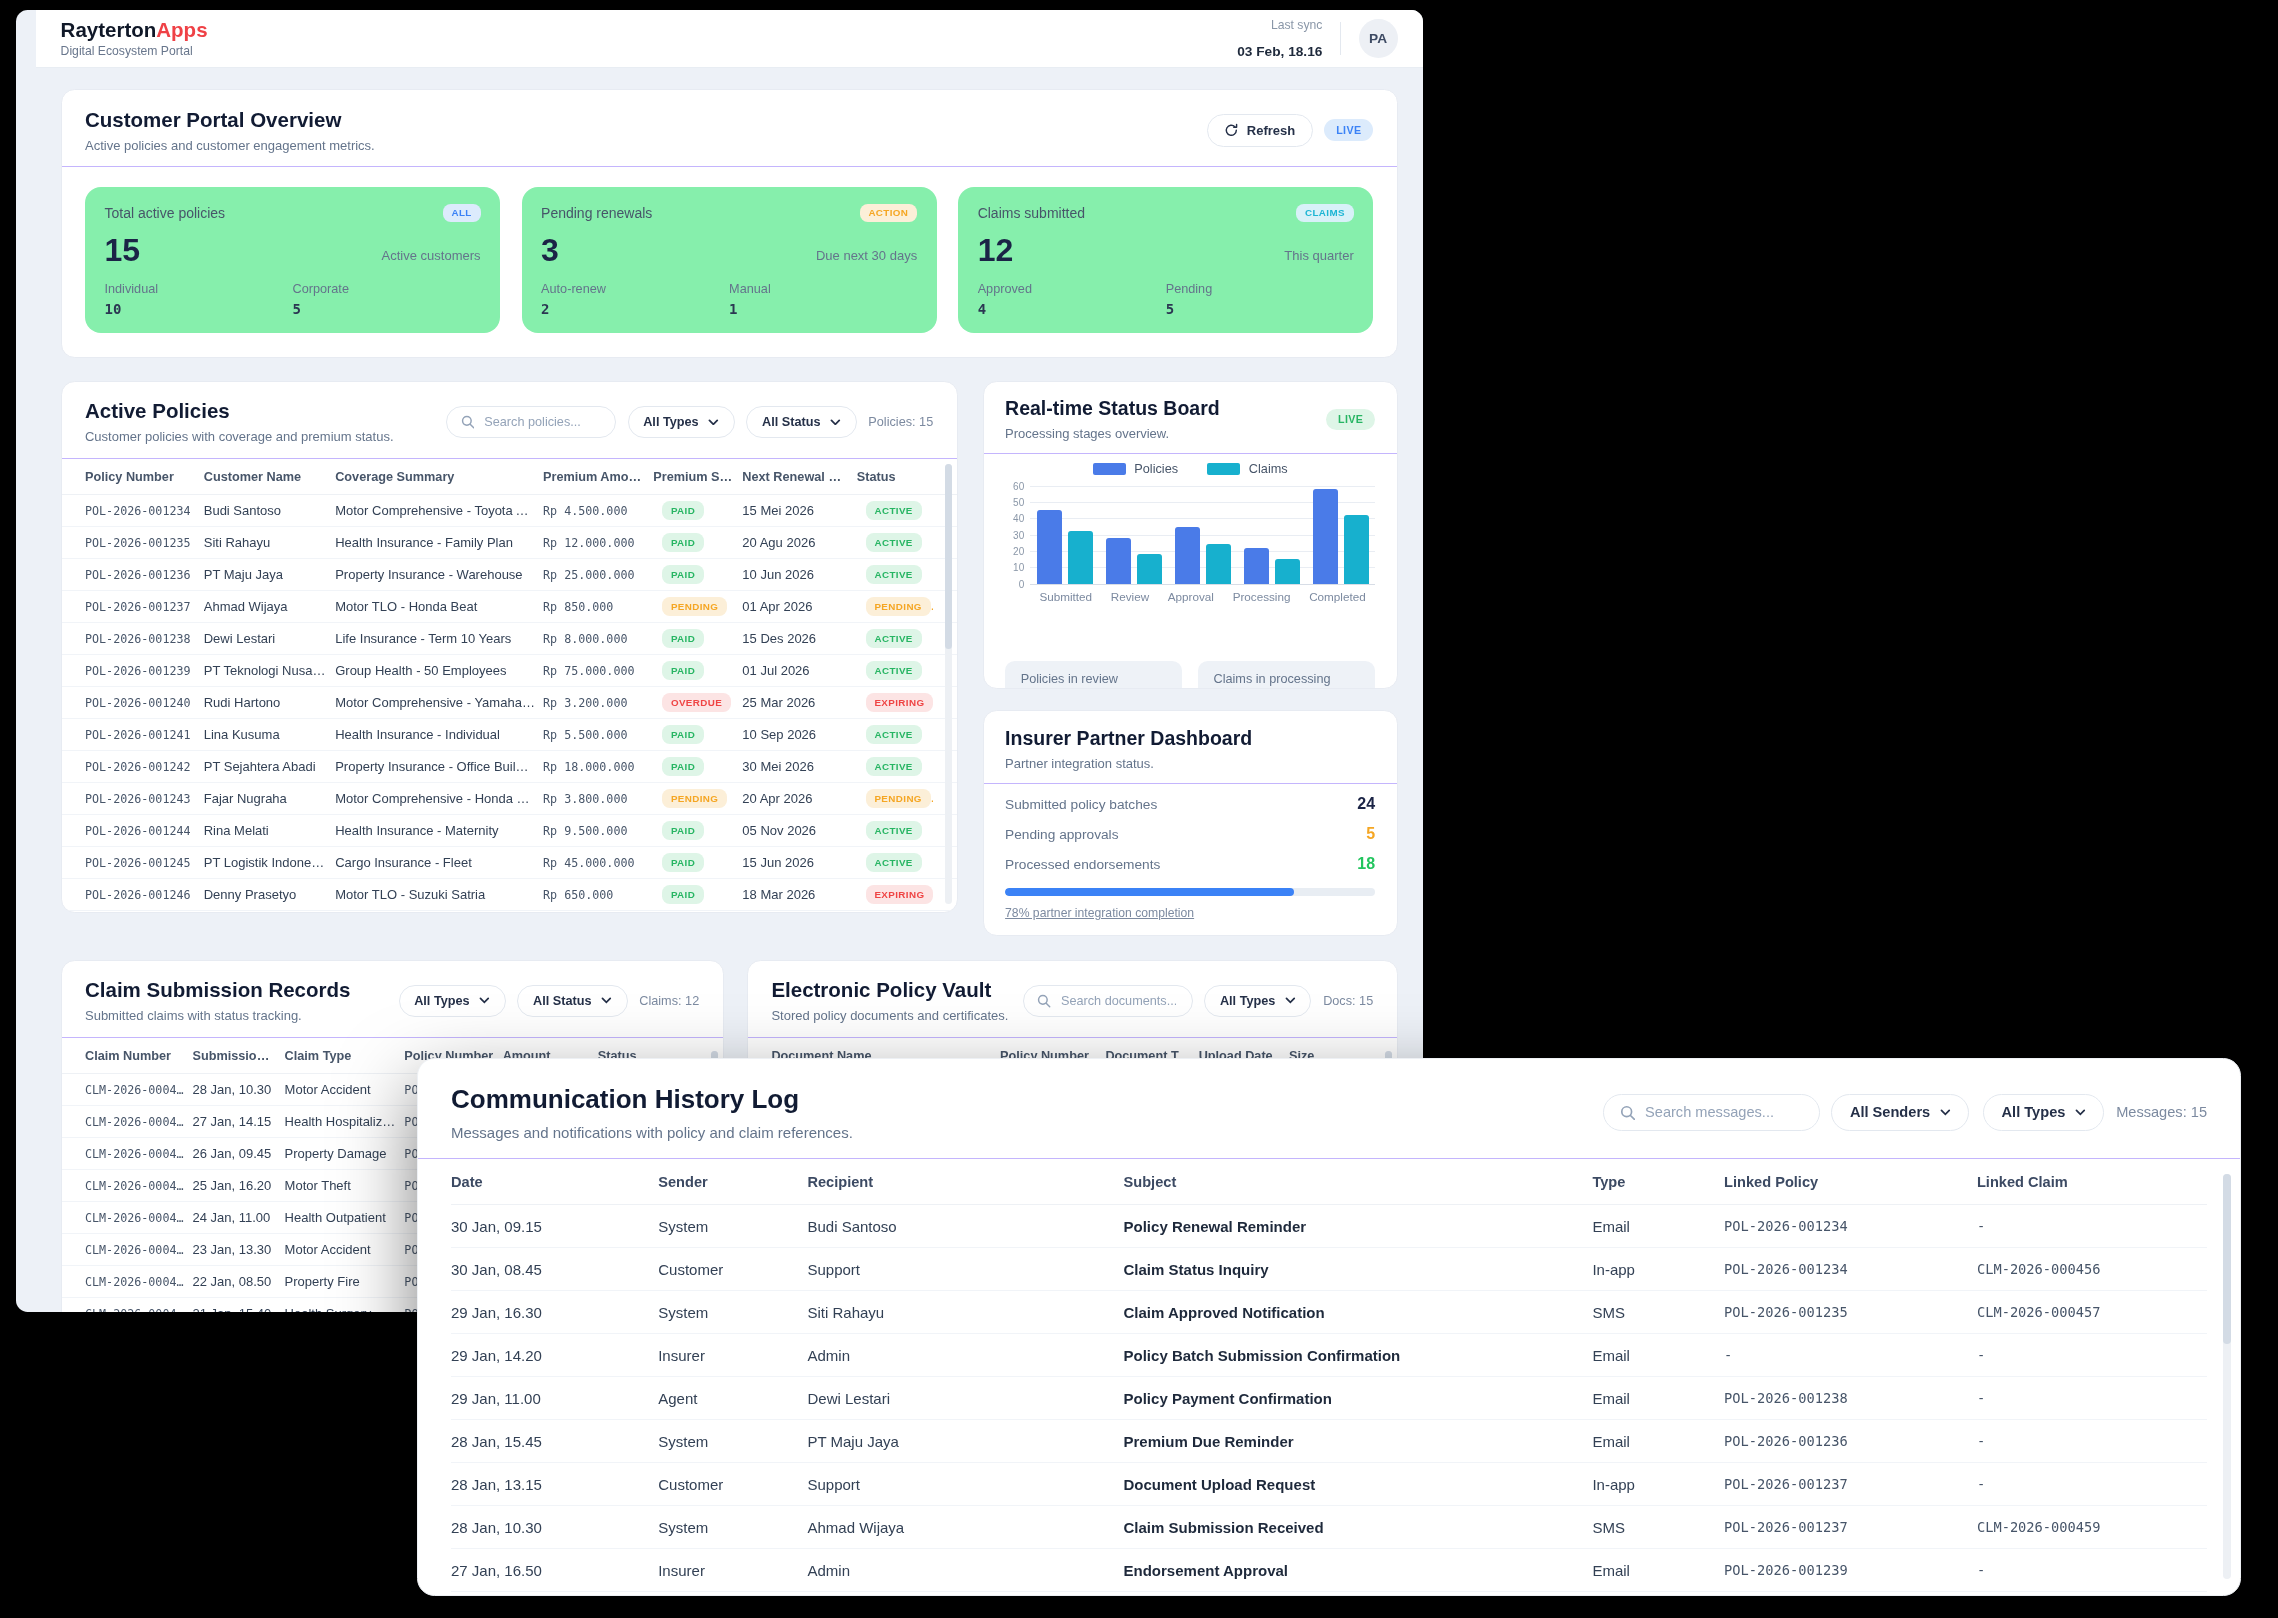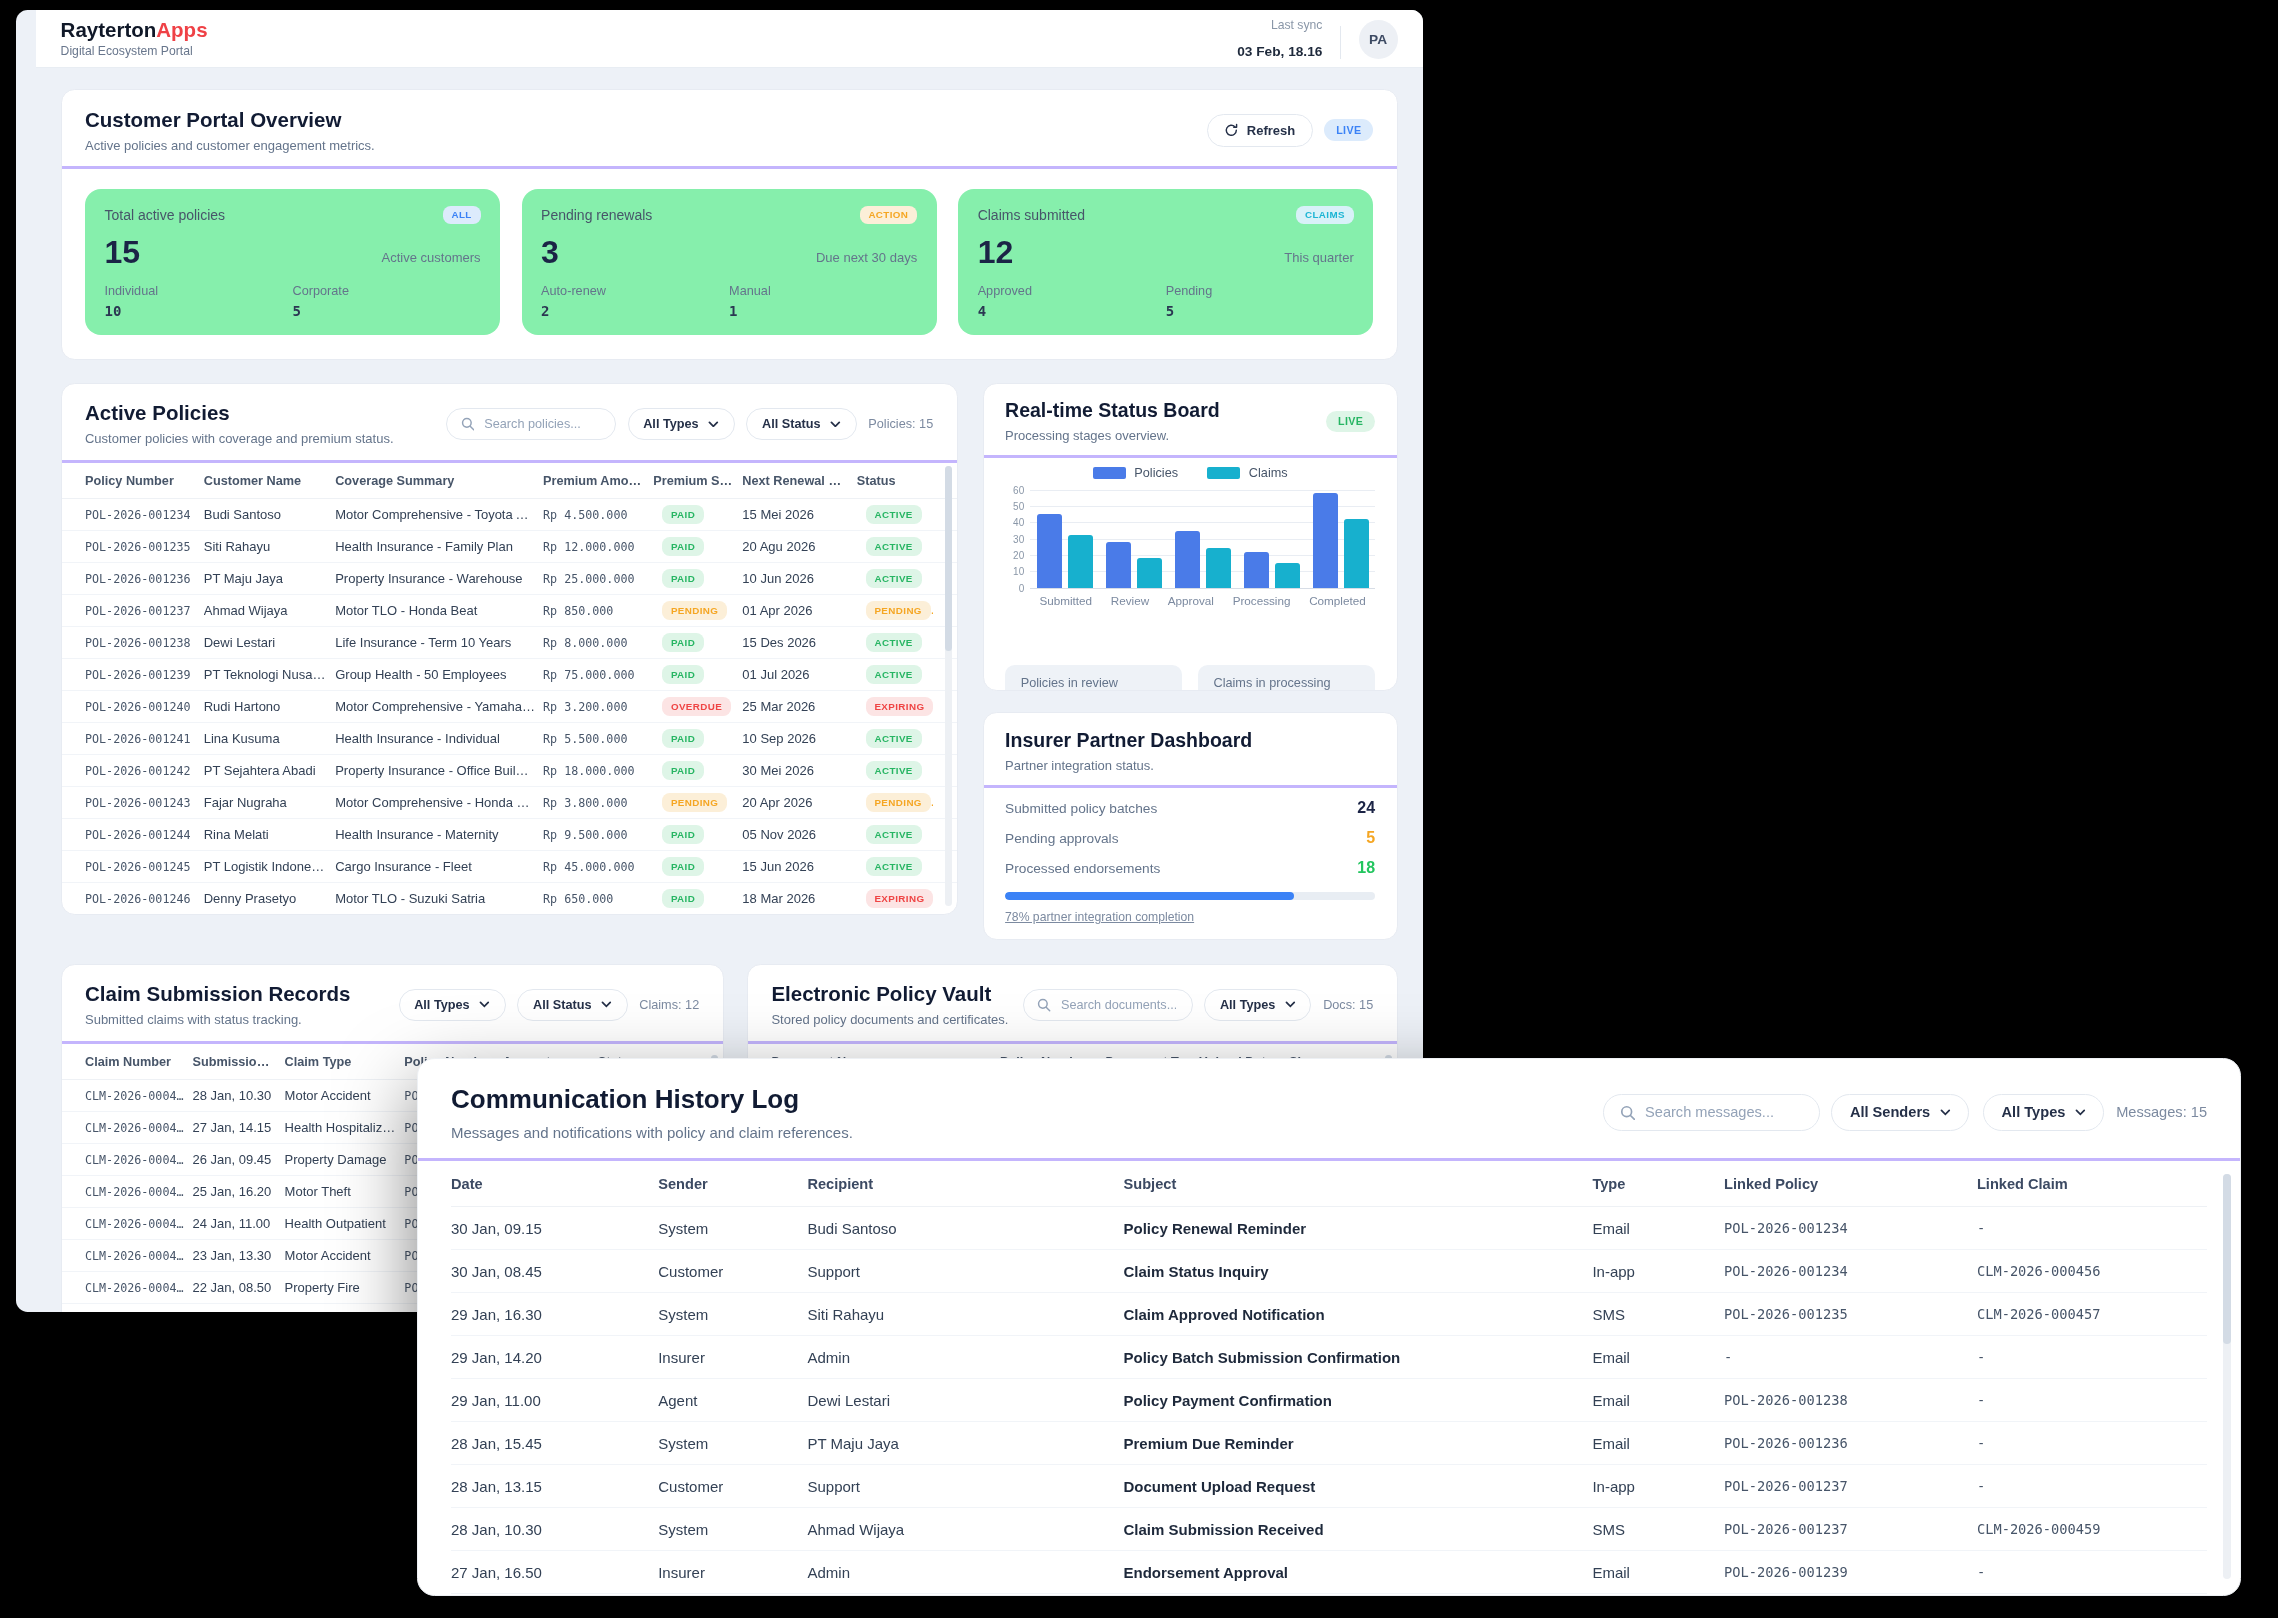--- a/index.html
+++ b/index.html
@@ -6,32 +6,32 @@
   .page{position:relative;width:2278px;height:1619px;background:#000;overflow:hidden;
         font-family:"Liberation Sans",sans-serif;color:#1e293b;}
   .app{position:absolute;left:15.6px;top:9.8px;width:1387px;height:1302px;background:#edf1f7;
        border-radius:11.7px;overflow:hidden;padding-left:20px;}
   
   .app-header{height:57px;background:#fff;border-bottom:1px solid #e8edf3;display:flex;
               align-items:center;justify-content:space-between;padding:0 25px;}
   .brand-line{font-size:20.5px;font-weight:bold;color:#101828;line-height:1.1;}
   .brand-accent{color:#ef4146;}
   .brand-sub{font-size:12.2px;color:#68768c;margin-top:2px;}
-  .header-right{display:flex;align-items:flex-end;}
+  .header-right{display:flex;align-items:center;}
   .sync{text-align:right;}
   .sync-label{font-size:12.2px;color:#8a97a8;}
   .sync-value{font-size:13.7px;font-weight:bold;color:#1e293b;margin-top:12px;}
   .vr{width:1px;height:33px;background:#e3e8ef;margin:0 17.6px;}
   .avatar{width:39px;height:39px;border-radius:50%;background:#edf0f5;display:flex;align-items:center;
           justify-content:center;font-size:13.7px;font-weight:bold;color:#3d4a63;}
   
   .content{padding:21.5px 25px;}
   .card{background:#fff;border:1px solid #e7ebf2;border-radius:13.7px;box-sizing:border-box;}
   .card-head{display:flex;justify-content:space-between;align-items:center;
-             padding:17.6px 23.4px 13.7px;border-bottom:3px solid #c4b5fd;}
+             padding:17.6px 23.4px 13.7px;border-bottom:1px solid #c4b5fd;}
   .head-titles .title{font-size:20.5px;font-weight:bold;color:#111b33;}
   .head-titles .subtitle{font-size:13px;color:#64748b;margin-top:5.9px;}
   .head-controls{display:flex;align-items:center;gap:11.7px;}
   .count-label{font-size:12.7px;color:#7c8aa0;white-space:nowrap;}
   .search-pill{display:flex;align-items:center;gap:7.8px;border:1px solid #e3e8ef;border-radius:974px;
                padding:6.8px 13.7px;background:#fff;}
   .search-pill input{border:none;outline:none;font-size:12.7px;color:#334155;width:115px;background:transparent;
                      font-family:"Liberation Sans",sans-serif;}
   .search-pill input::placeholder{color:#94a3b8;}
   .select-pill{display:flex;align-items:center;gap:9.8px;border:1px solid #e3e8ef;border-radius:974px;

